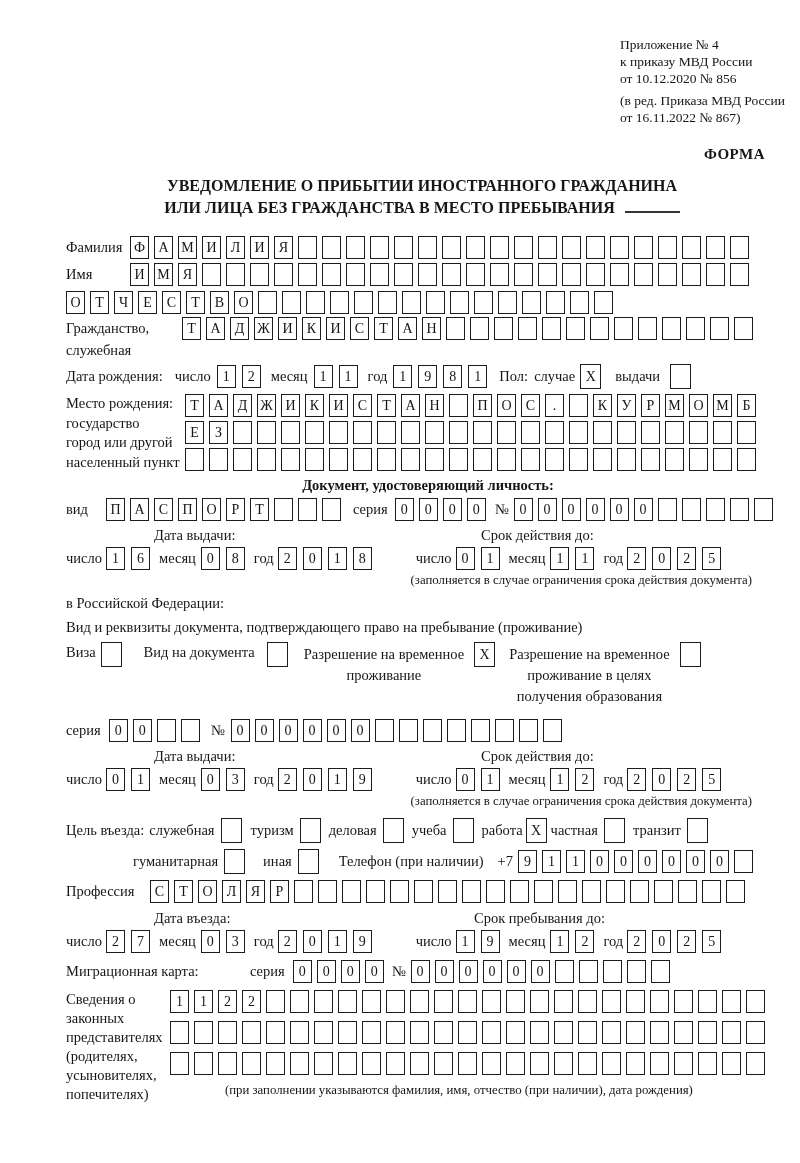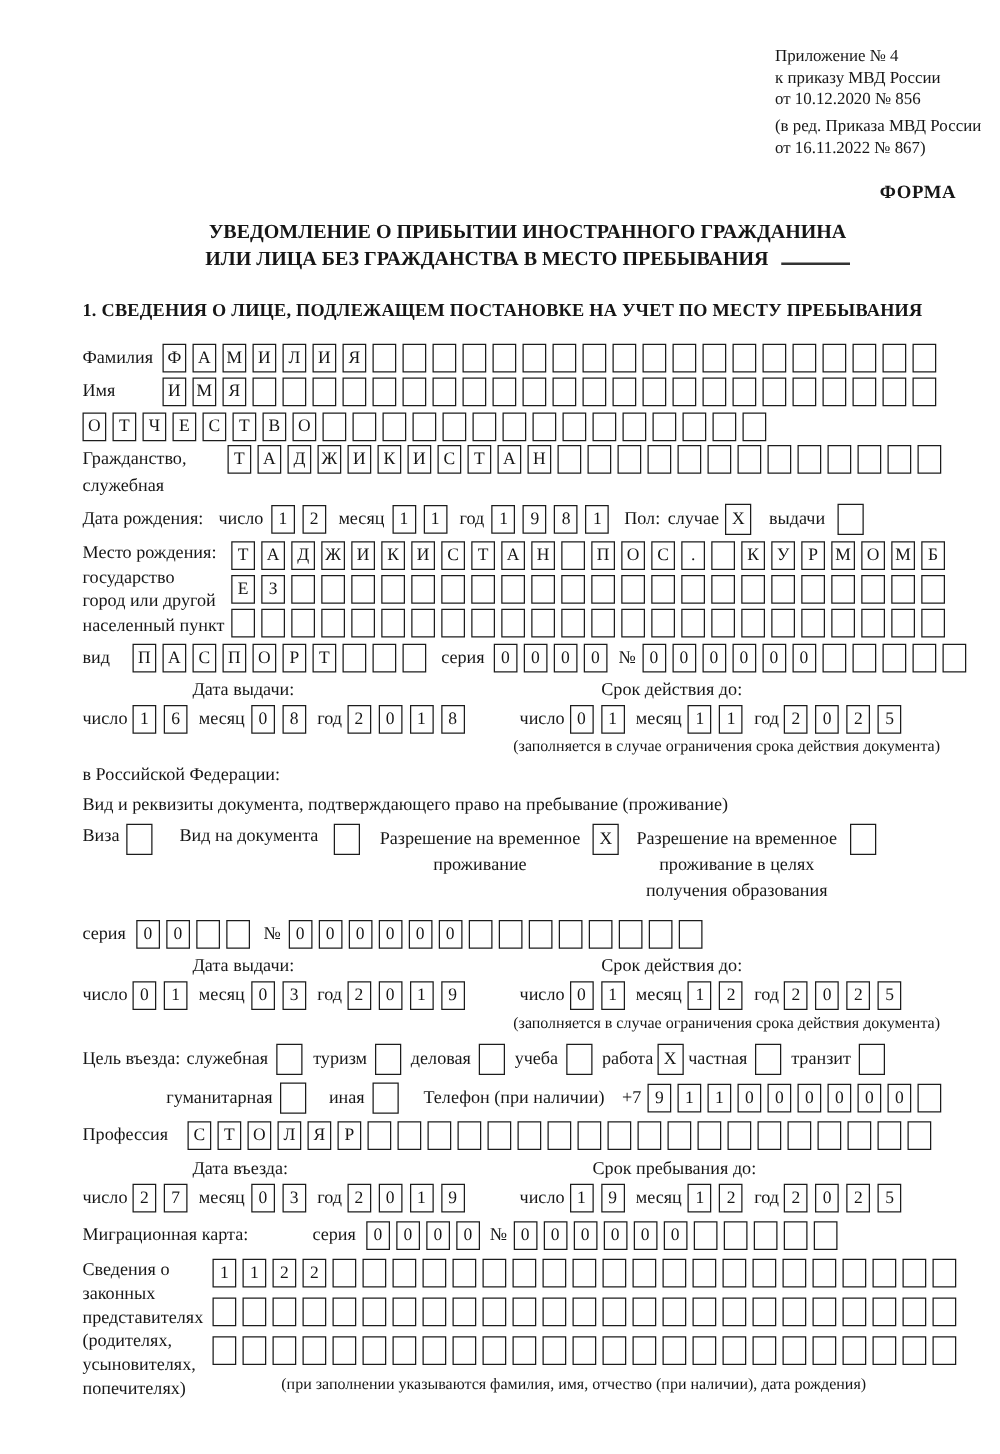--- a/index.html
+++ b/index.html
@@ -45,21 +45,20 @@
 </div>
 
 <div class="forma">ФОРМА</div>
 
 <div class="title">
   <div>УВЕДОМЛЕНИЕ О ПРИБЫТИИ ИНОСТРАННОГО ГРАЖДАНИНА</div>
   <div><span>ИЛИ ЛИЦА БЕЗ ГРАЖДАНСТВА В МЕСТО ПРЕБЫВАНИЯ</span><span class="uline"></span></div>
 </div>
 
 <div class="inner">
-  <div class="sect">1. СВЕДЕНИЯ О ЛИЦЕ, ПОДЛЕЖАЩЕМ ПОСТАНОВКЕ НА УЧЕТ ПО МЕСТУ ПРЕБЫВАНИЯ</div>
 
   <div class="frow" style="margin-top:17px">
     <span style="width:64px">Фамилия</span>
     <div class="cells">
         <span class="cell">Ф</span>
         <span class="cell">А</span>
         <span class="cell">М</span>
         <span class="cell">И</span>
         <span class="cell">Л</span>
         <span class="cell">И</span>
@@ -287,20 +286,21 @@
           <span class="cell"></span>
           <span class="cell"></span>
           <span class="cell"></span>
           <span class="cell"></span>
           <span class="cell"></span>
           <span class="cell"></span>
         </div>
     </div>
   </div>
 
+  <div class="center b" style="margin-top:5px;margin-right:10px">Документ, удостоверяющий личность:</div>
 
   <div class="frow" style="margin-top:4px">
     <span style="width:40px">вид</span>
     <div class="cells">
         <span class="cell">П</span>
         <span class="cell">А</span>
         <span class="cell">С</span>
         <span class="cell">П</span>
         <span class="cell">О</span>
         <span class="cell">Р</span>

